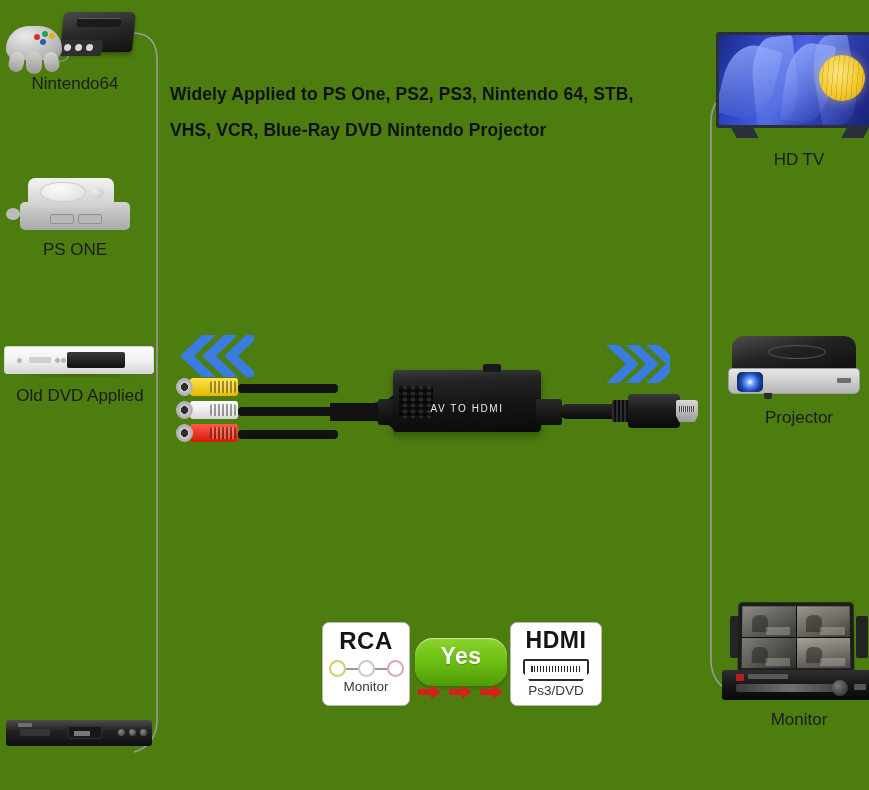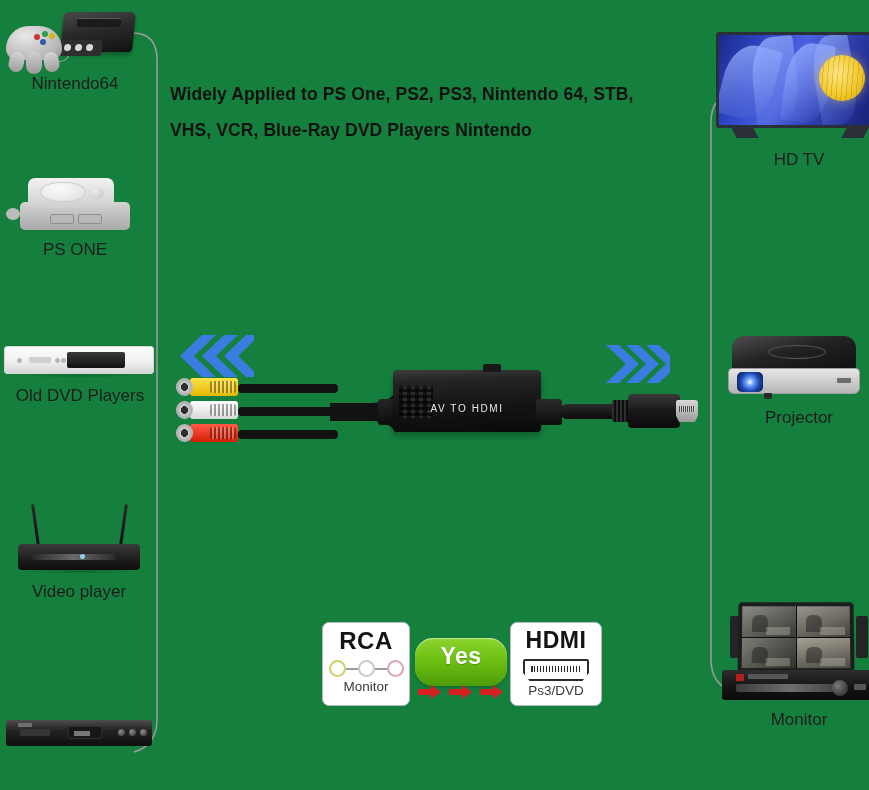--- a/index.html
+++ b/index.html
@@ -6,21 +6,21 @@
   * { box-sizing: border-box; margin: 0; padding: 0; }
   html, body {
     width: 869px; height: 790px;
     background: #ffffff;
     font-family: "Liberation Sans", sans-serif;
     overflow: hidden;
   }
   #stage {
     position: relative;
     width: 869px; height: 790px;
-    background: #15803d;
+    background: #4d7c0f;
   }
   .abs { position: absolute; }
 
   
   .headline {
     left: 170px; top: 76px; width: 530px;
     font-size: 17.5px; font-weight: bold; color: #111;
     line-height: 36px; letter-spacing: 0.1px;
   }
   .headline .l2 { display: block; }
@@ -466,21 +466,21 @@
 
 <div id="stage">
 
   <svg class="abs" style="left:0;top:0;width:869px;height:790px;pointer-events:none;">
     <path class="bracket" d="M133,33 C152,33 157,46 157,60 L157,720 C157,736 149,748 134,752"></path>
     <path class="bracket" d="M735,95 C716,95 711,108 711,122 L711,660 C711,676 719,688 734,692"></path>
   </svg>
 
   <div class="abs headline">
     <span>Widely Applied to PS One, PS2, PS3, Nintendo 64, STB,</span>
-    <span class="l2">VHS, VCR, Blue-Ray DVD Players Nintendo</span>
+    <span class="l2">VHS, VCR, Blue-Ray DVD Nintendo Projector</span>
   </div>
 
   <div class="abs device" style="left:0;top:6px;width:150px;">
     <div class="art" style="width:150px;height:62px;">
       <div class="n64-body">
           <div class="n64-slot"></div>
         </div>
       <div class="n64-cord"></div>
       <div class="n64-ports">
           <i></i>
@@ -517,35 +517,23 @@
     <div class="art" style="width:160px;height:50px;">
       <div class="dvd-body">
         <div class="dvd-disp"></div>
         <span class="dvd-btn b1"></span>
           <span class="dvd-btn b2"></span>
           <span class="dvd-btn b3"></span>
         <div class="dvd-tray"></div>
       </div>
       <div class="dvd-shadow"></div>
     </div>
-    <div class="caption">Old DVD Players</div>
-  </div>
-
-  <div class="abs device" style="left:0;top:500px;width:158px;">
-    <div class="art" style="width:158px;height:76px;">
-      <div class="vp-ant a1"></div>
-      <div class="vp-ant a2"></div>
-      <div class="vp-body">
-          <div class="vp-stripe"></div>
-          <span class="vp-led"></span>
-        </div>
-      <div class="vp-shadow"></div>
-    </div>
-    <div class="caption">Video player</div>
-  </div>
+    <div class="caption">Old DVD Applied</div>
+  </div>
+
 
   <div class="abs device" style="left:0;top:708px;width:158px;">
     <div class="art" style="width:158px;height:42px;">
       <div class="hddvd-body">
         <div class="hddvd-logo"></div>
         <div class="hddvd-tray"></div>
         <div class="hddvd-disp"></div>
         <span class="hddvd-knob k1"></span>
           <span class="hddvd-knob k2"></span>
           <span class="hddvd-knob k3"></span>

